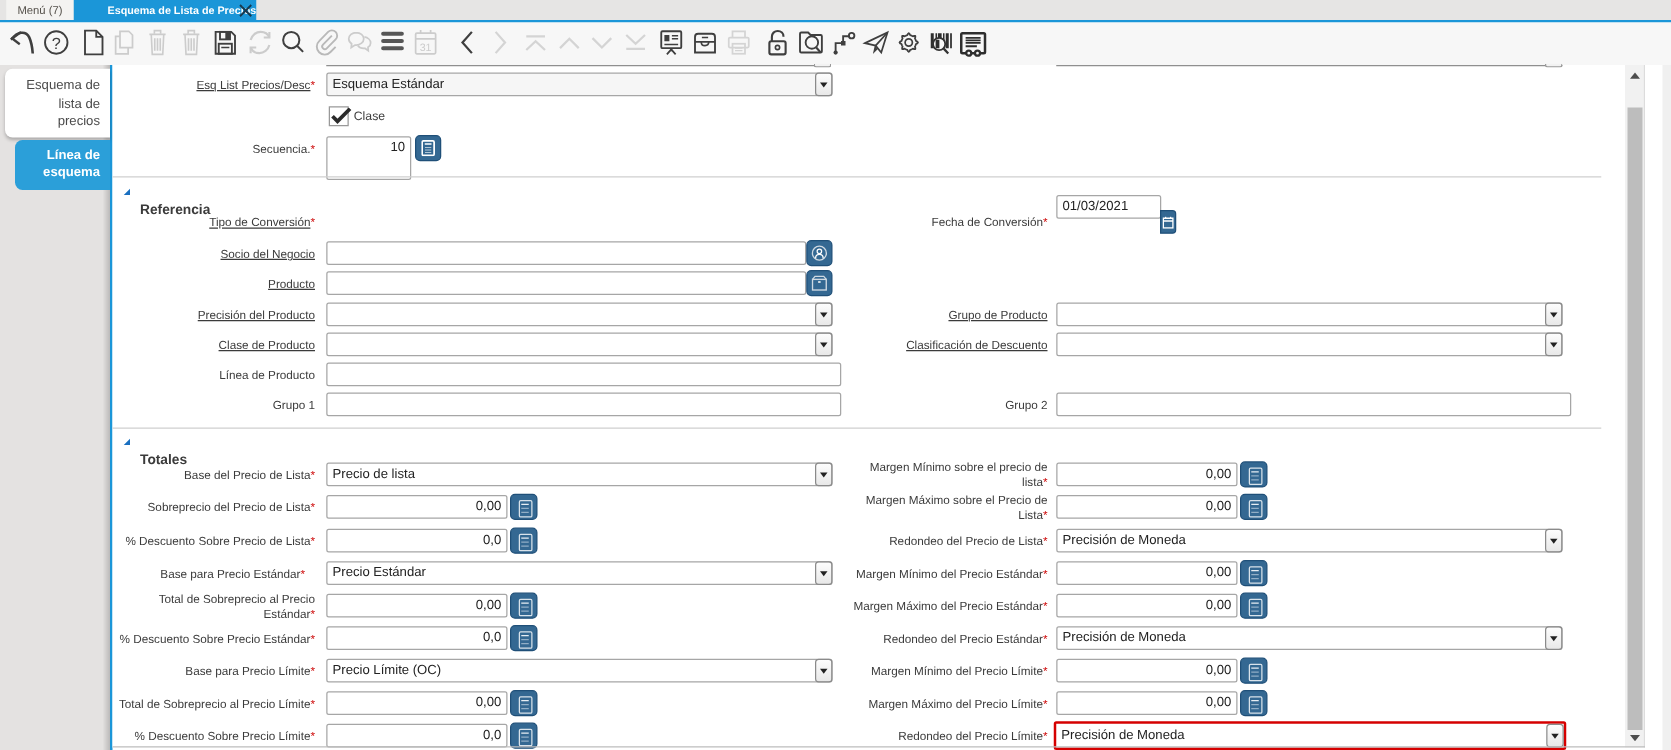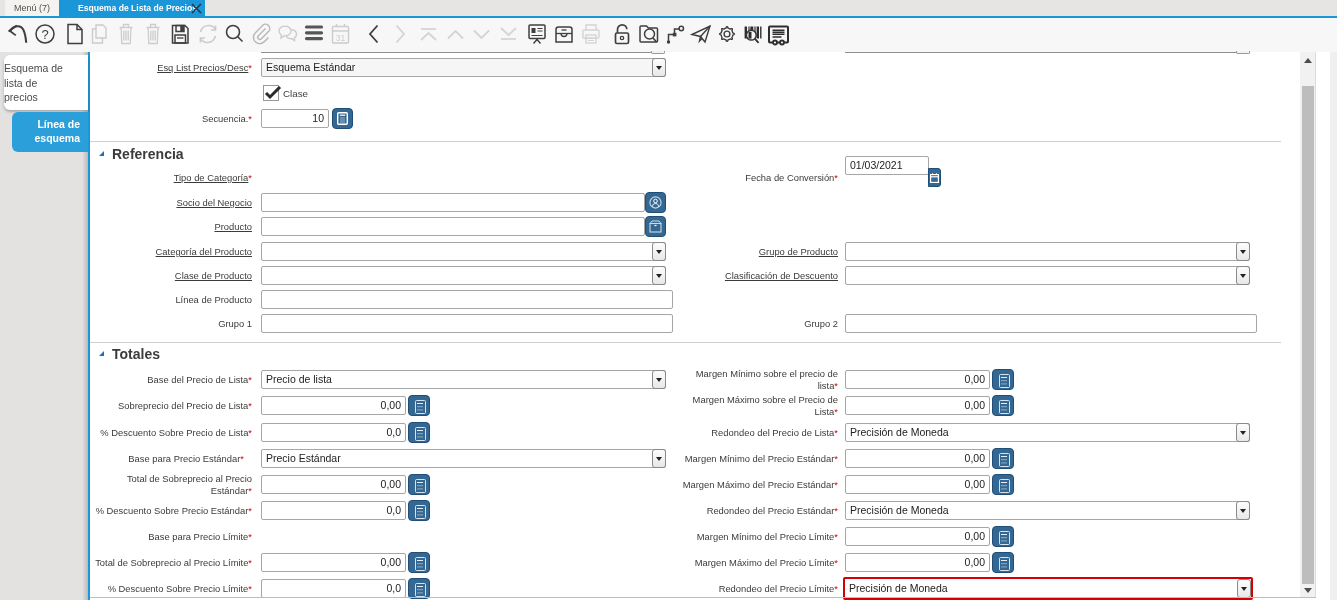--- a/index.html
+++ b/index.html
@@ -3,53 +3,53 @@
 <meta charset="utf-8">
 <style>
 * { margin:0; padding:0; box-sizing:border-box; }
 html,body { width:1337px; height:600px; overflow:hidden; }
 body { font-family:"Liberation Sans", sans-serif; background:#fff; }
 #app { position:relative; width:1337px; height:600px; }
 
 
 #tabbar { position:absolute; left:0; top:0; width:1337px; height:16px; background:#e6e5e4; }
 #tabbar .tab1 { position:absolute; left:5px; top:0; width:54px; height:16px; background:#f4f3f1; color:#55514b; font-size:9px; text-align:center; line-height:16px; }
-#tabbar .tab2 { position:absolute; left:59px; top:0; width:146px; height:17px; background:#1b96d8; color:#fff; font-size:8.6px; font-weight:bold; text-align:center; line-height:16.5px; padding-left:11px; }
+#tabbar .tab2 { position:absolute; left:59px; top:0; width:146px; height:17px; background:#1b96d8; color:#fff; font-size:8.6px; font-weight:bold; text-align:right; line-height:16.5px; padding-left:11px; }
 #blueline { position:absolute; left:0; top:16px; width:1337px; height:2px; background:#1b96d8; }
 
 
 #toolbar { position:absolute; left:0; top:18px; width:1337px; height:34px; background:#f7f7f7; }
 .ti { position:absolute; top:3px; width:24px; height:26px; }
 .ti svg { display:block; }
 
 
 #sidebar { position:absolute; left:0; top:52px; width:88px; height:548px; background:#e4e2e1; }
 #sideshadow { position:absolute; left:82px; top:52px; width:6px; height:548px; background:linear-gradient(to right, rgba(0,0,0,0), rgba(0,0,0,0.18)); }
 #vline { position:absolute; left:88px; top:52px; width:2px; height:548px; background:#1b96d8; }
-.stab1 { position:absolute; left:4px; top:55px; width:84px; height:55px; background:#fff; border-radius:6px 0 0 6px; color:#4a4a4a; font-size:10.5px; line-height:14.5px; padding:6px 8px 0 0; box-shadow:0 2px 3px rgba(0,0,0,0.25); }
+.stab1 { position:absolute; left:4px; top:55px; width:84px; height:55px; background:#fff; border-radius:6px 0 0 6px; color:#4a4a4a; font-size:10.5px; line-height:14.5px; text-align:right; padding:6px 8px 0 0; box-shadow:0 2px 3px rgba(0,0,0,0.25); }
 .stab2 { position:absolute; left:12px; top:112px; width:76px; height:40px; background:#2b9fd9; border-radius:6px 0 0 6px; color:#fff; font-size:10.5px; font-weight:bold; line-height:13.5px; text-align:right; padding:6px 8px 0 0; }
 
 
 #form { position:absolute; left:90px; top:52px; width:1210px; height:546px; background:#fff; }
 .lbl { position:absolute; font-size:9.4px; color:#3b3b3b; text-align:right; line-height:12.3px; }
 .lbl u { text-decoration:underline; }
 .ast { color:#cc0000; text-decoration:none; }
 .inp { position:absolute; border:1px solid #a6a6a6; background:#fff; border-radius:2px; font-size:10.5px; color:#222; line-height:17px; padding:0 4px; white-space:nowrap; overflow:hidden; }
 .num { text-align:right; }
 .combo { position:absolute; border:1px solid #a6a6a6; background:#fff; border-radius:2px; font-size:10.5px; color:#222; line-height:17px; padding:0 18px 0 4px; white-space:nowrap; }
 .cbtn { position:absolute; right:-1px; top:-1px; width:14px; border:1px solid #8a8a8a; border-radius:3px; background:linear-gradient(#fdfdfd,#e8e8e8); }
 .cbtn:after { content:""; position:absolute; left:50%; top:50%; margin-left:-3.5px; margin-top:-1.5px; border-left:3.5px solid transparent; border-right:3.5px solid transparent; border-top:4px solid #222; }
 .bbtn { position:absolute; background:#346892; border:1px solid #1f4f78; border-radius:4px; }
 .bbtn svg { display:block; margin:auto; }
 .calcb { width:21.5px; height:21px; }
 .calcb:before { content:""; position:absolute; left:5.5px; top:3.5px; width:9px; height:12.5px; border:1.4px solid #d8e2ea; border-radius:1.5px; }
 .calcb:after { content:""; position:absolute; left:8px; top:6.8px; width:6px; height:1.5px; background:#e6edf3; box-shadow:0 3.2px 0 rgba(222,232,240,0.55), 0 6.4px 0 rgba(222,232,240,0.55); }
 .secline { position:absolute; left:0; height:1px; background:#cfcfcf; }
 .sectri { position:absolute; width:0; height:0; border-left:5px solid transparent; border-bottom:5px solid #1a6fc0; }
-.sectit { position:absolute; font-size:14px; font-weight:bold; color:#3b3b3b; }
+.sectit { position:absolute; font-size:11px; font-weight:bold; color:#3b3b3b;margin-top:16px; }
 
 
 #sbtrack { position:absolute; left:1300px; top:52px; width:15px; height:546px; background:#f1f1f1; }
 #sbthumb { position:absolute; left:1301.5px; top:86px; width:12px; height:498px; background:#bdbdbd; }
 #sbrightline { position:absolute; left:1315px; top:52px; width:1px; height:546px; background:#dcdcdc; }
 #rightstrip { position:absolute; left:1330px; top:52px; width:7px; height:548px; background:#f0f0f0; }
 #botline { position:absolute; left:90px; top:597px; width:1226px; height:1px; background:#bdbdbd; }
 .arr { position:absolute; width:0; height:0; }
 </style>
 </head>
@@ -313,34 +313,34 @@
 
   <div class="lbl" style="left:90px;width:162px;top:62px"><u>Esq List Precios/Desc</u><span class="ast">*</span></div>
   <div class="combo" style="left:261px;top:58px;width:405px;height:19px;background:#f6f6f6">Esquema Estándar<span class="cbtn" style="height:19px"></span></div>
   <div style="position:absolute;left:263px;top:85px;width:16px;height:16px;border:1px solid #999;background:#fff">
     <svg width="18" height="14" viewBox="0 0 18 14" style="position:absolute;left:0px;top:0px">
         <path d="M2 7 L6 11 L16 1" stroke="#2b2b2b" stroke-width="3" fill="none"></path>
       </svg>
   </div>
   <div style="position:absolute;left:283px;top:88px;font-size:9.8px;color:#404040">Clase</div>
   <div class="lbl" style="left:90px;width:162px;top:113px">Secuencia.<span class="ast">*</span></div>
-  <div class="inp num" style="left:261px;top:109px;width:68px;height:19px">10</div>
+  <div class="inp num" style="left:261px;top:109px;width:68px;height:35px">10</div>
   <div class="bbtn" style="left:332px;top:108px;width:21px;height:21px">
       <svg width="11" height="13" viewBox="0 0 11 13" style="margin:3px auto">
         <rect x="0.7" y="0.7" width="9.6" height="11.6" rx="1" stroke="#fff" stroke-width="1.4" fill="none"></rect>
         <path d="M2.8 3.2 H8.2" stroke="#fff" stroke-width="1.2"></path>
         <path d="M3 6 H8 M3 8 H8 M3 10 H8" stroke="#e8eef4" stroke-width="0.8" opacity="0.7"></path>
       </svg>
     </div>
 
   <div class="secline" style="left:90px;top:141px;width:1191px"></div>
   <div class="sectri" style="left:98.5px;top:151px"></div>
   <div class="sectit" style="left:112px;top:145.5px">Referencia</div>
 
-  <div class="lbl" style="left:90px;width:162px;top:172px"><u>Tipo de Categoría</u><span class="ast">*</span></div>
+  <div class="lbl" style="left:90px;width:162px;top:172px"><u>Tipo de Conversión</u><span class="ast">*</span></div>
   <div class="lbl" style="left:676px;width:162px;top:172px">Fecha de Conversión<span class="ast">*</span></div>
   <div class="inp" style="left:845px;top:156px;width:84px;height:19px">01/03/2021</div>
   <div class="bbtn" style="left:928px;top:168px;width:13px;height:19px;border-radius:0 3px 3px 0">
       <svg width="9" height="10" viewBox="0 0 9 10" style="margin:4px auto">
         <rect x="0.6" y="1.6" width="7.8" height="7.8" stroke="#fff" stroke-width="1.2" fill="none"></rect>
         <path d="M0.6 3.8 H8.4" stroke="#fff" stroke-width="1.2"></path>
         <path d="M2.5 1.5 V0.3 M6.5 1.5 V0.3" stroke="#fff" stroke-width="1"></path>
       </svg>
     </div>
 
@@ -357,21 +357,21 @@
   <div class="lbl" style="left:90px;width:162px;top:221px"><u>Producto</u></div>
   <div class="inp" style="left:261px;top:217px;width:384px;height:19px"></div>
   <div class="bbtn" style="left:645px;top:216px;width:21px;height:21px">
       <svg width="13" height="13" viewBox="0 0 13 13" style="margin:3px auto">
         <rect x="1" y="3.5" width="11" height="8.5" stroke="#cfd9e2" stroke-width="1.1" fill="none"></rect>
         <path d="M1 3.5 L3 1 H10 L12 3.5" stroke="#cfd9e2" stroke-width="1" fill="none"></path>
         <path d="M5.5 5.5 H7.5" stroke="#fff" stroke-width="1.2"></path>
       </svg>
     </div>
 
-  <div class="lbl" style="left:90px;width:162px;top:246px"><u>Categoría del Producto</u></div>
+  <div class="lbl" style="left:90px;width:162px;top:246px"><u>Precisión del Producto</u></div>
   <div class="combo" style="left:261px;top:242px;width:405px;height:19px">
       <span class="cbtn" style="height:19px"></span>
     </div>
   <div class="lbl" style="left:676px;width:162px;top:246px"><u>Grupo de Producto</u></div>
   <div class="combo" style="left:845px;top:242px;width:405px;height:19px">
       <span class="cbtn" style="height:19px"></span>
     </div>
 
   <div class="lbl" style="left:90px;width:162px;top:270px"><u>Clase de Producto</u></div>
   <div class="combo" style="left:261px;top:266px;width:405px;height:19px">
@@ -426,20 +426,21 @@
   <div class="inp num" style="left:845px;top:475px;width:145px;height:19px">0,00</div>
   <div class="bbtn calcb" style="left:992px;top:474px"></div>
 
   <div class="lbl" style="left:90px;width:162px;top:505px">% Descuento Sobre Precio Estándar<span class="ast">*</span></div>
   <div class="inp num" style="left:261px;top:501px;width:145px;height:19px">0,0</div>
   <div class="bbtn calcb" style="left:408px;top:500px"></div>
   <div class="lbl" style="left:676px;width:162px;top:505px">Redondeo del Precio Estándar<span class="ast">*</span></div>
   <div class="combo" style="left:845px;top:501px;width:405px;height:19px">Precisión de Moneda<span class="cbtn" style="height:19px"></span></div>
 
   <div class="lbl" style="left:90px;width:162px;top:531px">Base para Precio Límite<span class="ast">*</span></div>
+  <div class="combo" style="left:261px;top:527px;width:405px;height:19px">Precio Límite (OC)<span class="cbtn" style="height:19px"></span></div>
   <div class="lbl" style="left:676px;width:162px;top:531px">Margen Mínimo del Precio Límite<span class="ast">*</span></div>
   <div class="inp num" style="left:845px;top:527px;width:145px;height:19px">0,00</div>
   <div class="bbtn calcb" style="left:992px;top:526px"></div>
 
   <div class="lbl" style="left:90px;width:162px;top:557px">Total de Sobreprecio al Precio Límite<span class="ast">*</span></div>
   <div class="inp num" style="left:261px;top:553px;width:145px;height:19px">0,00</div>
   <div class="bbtn calcb" style="left:408px;top:552px"></div>
   <div class="lbl" style="left:676px;width:162px;top:557px">Margen Máximo del Precio Límite<span class="ast">*</span></div>
   <div class="inp num" style="left:845px;top:553px;width:145px;height:19px">0,00</div>
   <div class="bbtn calcb" style="left:992px;top:552px"></div>

